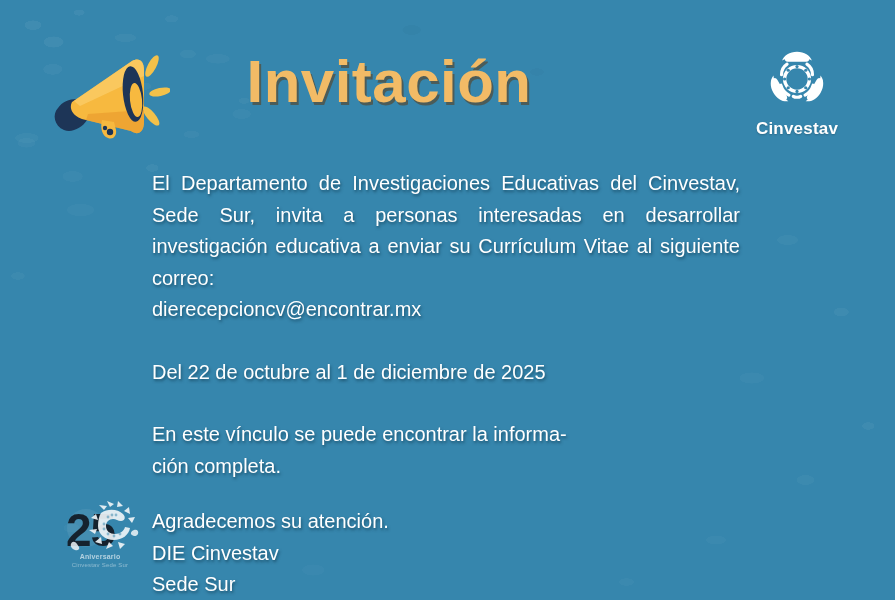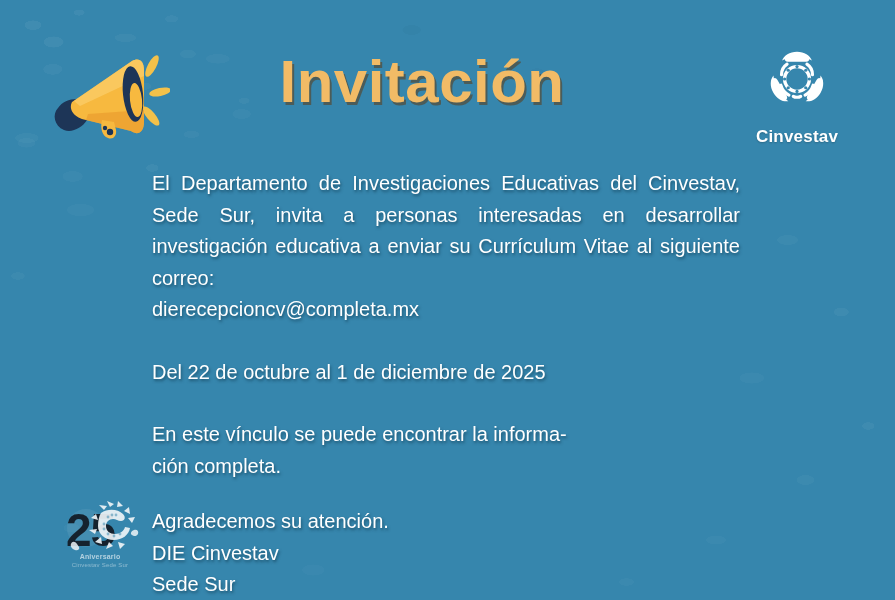--- a/index.html
+++ b/index.html
@@ -88,21 +88,20 @@
     left: 0;
     top: 50px;
     width: 778px;
     text-align: center;
     font-size: 60px;
     font-weight: bold;
     letter-spacing: .5px;
     color: #f2bb66;
     text-shadow: 2px 3px 0 rgba(92,58,20,.55);
     line-height: 1.05;
-    margin-left: 33px;
   }
 
   
   .cinvestav-logo {
     position: absolute;
     right: 38px;
     top: 48px;
     width: 120px;
     text-align: center;
     color: #ffffff;
@@ -110,21 +109,21 @@
   .cinvestav-mark {
     display: block;
     margin: 0 auto;
     width: 62px;
     height: 62px;
   }
   .cinvestav-name {
     font-size: 17px;
     font-weight: bold;
     letter-spacing: .2px;
-    margin-top: 17px;
+    margin-top: 9px;
     text-shadow: 0 1px 2px rgba(0,0,0,.22);
   }
   .cinvestav-sub {
     font-size: 10.5px;
     font-weight: bold;
     line-height: 1.22;
     margin-top: 1px;
     text-shadow: 0 1px 2px rgba(0,0,0,.22);
   }
 
@@ -275,21 +274,21 @@
         <path d="M44 78 C47 80 53 80 56 78"></path>
       </g>
     </svg>
     <div class="cinvestav-name">Cinvestav</div>
   </div>
 
   <div class="content">
 
     <p class="para-justified">
       <span>El Departamento de Investigaciones Educativas del Cinvestav, Sede Sur, invita a personas interesadas en desarrollar investigación educativa a enviar su Currículum Vitae al siguiente correo:</span>
-      <span class="last-line">dierecepcioncv@completa.mx</span>
+      <span class="last-line">dierecepcioncv@encontrar.mx</span>
     </p>
 
     <p class="para-date">Del 22 de octubre al 1 de diciembre de 2025</p>
 
     <p class="para-link">
       <span class="link-text">En este vínculo se puede encontrar la informa-</span>
       <span class="link-tail"><span class="link-text">ción completa</span><span>.</span></span>
     </p>
 
     <p class="closing">

